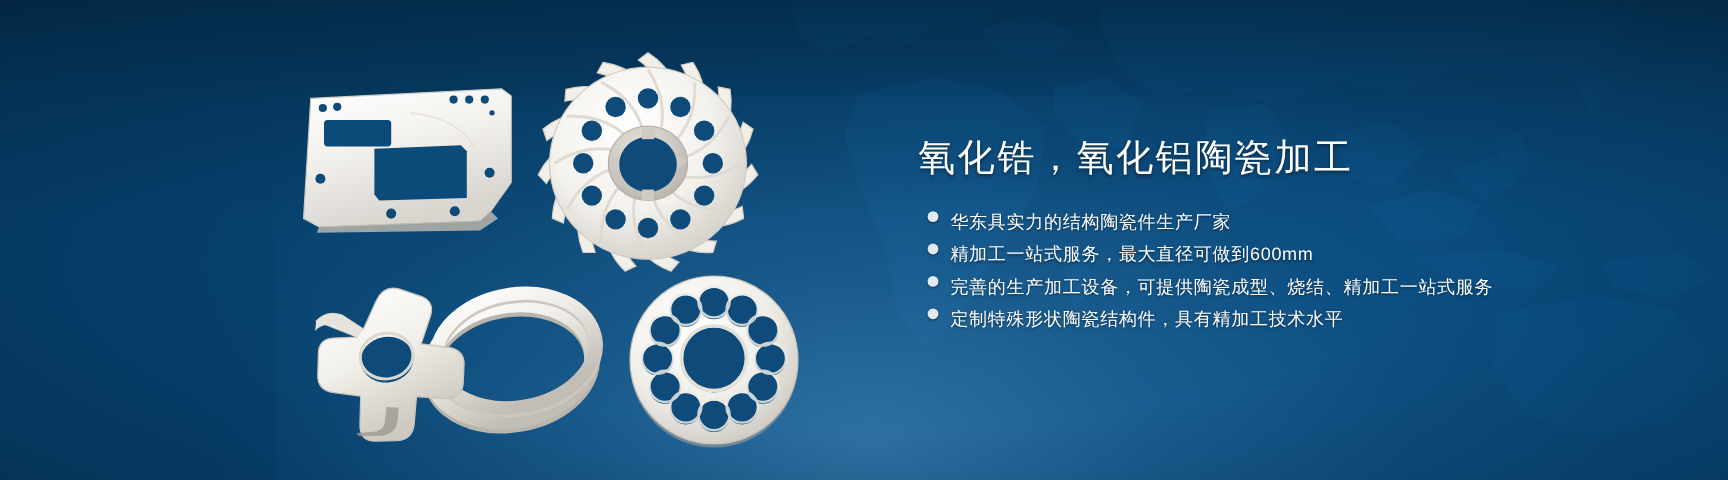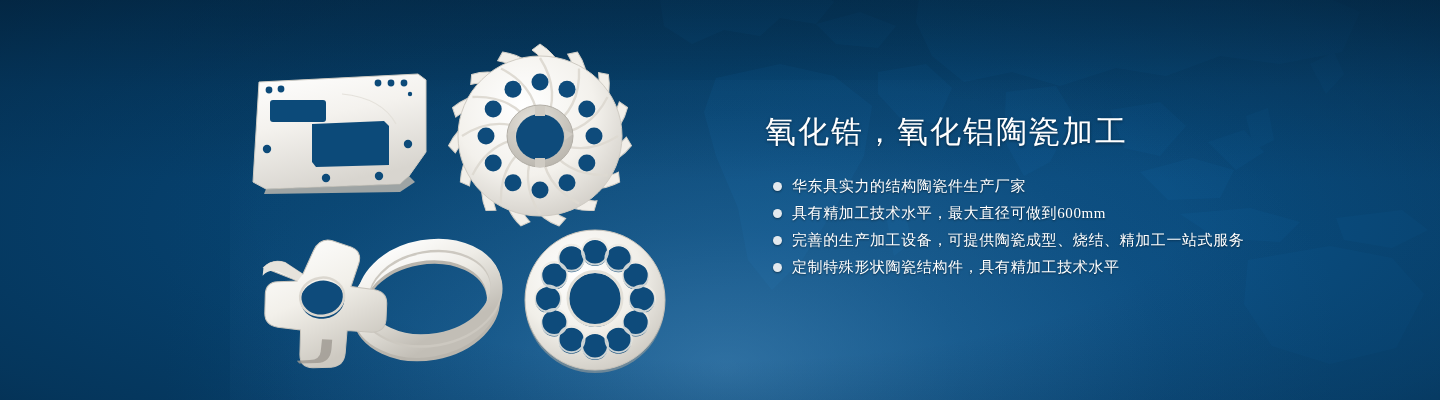--- a/index.html
+++ b/index.html
@@ -3,21 +3,20 @@
 <meta charset="utf-8">
 <style>
   html,body{margin:0;padding:0;background:#06365c;}
   body{font-family:"Liberation Sans","DejaVu Sans",sans-serif;}
 
   .banner{
     position:relative;
     width:1440px;height:400px;
     overflow:hidden;
     background:#084270;
-    font-family:Liberation Serif, serif;
   }
 
   
   .bg-base{
     position:absolute;inset:0;
     background:linear-gradient(160deg,#073f6b 0%,#07436f 35%,#094a7b 60%,#0a4d80 100%);
   }
   .bg-topshade{
     position:absolute;inset:0;
     background:linear-gradient(to bottom,rgba(3,36,62,.55) 0%,rgba(3,36,62,.18) 22%,rgba(3,36,62,0) 45%);
@@ -45,21 +44,21 @@
 
   
   .copy{position:absolute;left:765px;top:112px;width:640px;}
   .title{
     font-size:31px;line-height:40px;color:#ffffff;letter-spacing:2px;
     white-space:nowrap;font-weight:400;
     text-shadow:0 1px 3px rgba(0,0,0,.45);
   }
   .bullets{list-style:none;margin:24px 0 0 0;padding:0;}
   .bullets li{
-    display:flex;align-items:center;
+    display:flex;
     margin:0 0 7px 0;
     font-size:15px;line-height:20px;color:#ffffff;letter-spacing:.6px;
     white-space:nowrap;
     text-shadow:0 1px 2px rgba(0,0,0,.45);
   }
   .dot{
     width:9px;height:9px;border-radius:50%;
     background:#e3e9ee;flex:0 0 auto;margin:0 10px 0 8px;
     box-shadow:0 1px 2px rgba(0,0,0,.4);
   }
@@ -346,21 +345,21 @@
 
   <div class="copy">
     <div class="title">氧化锆，氧化铝陶瓷加工</div>
     <ul class="bullets">
       <li>
         <span class="dot"></span>
         <span>华东具实力的结构陶瓷件生产厂家</span>
       </li>
       <li>
         <span class="dot"></span>
-        <span>具有精加工技术水平，最大直径可做到600mm</span>
+        <span>精加工一站式服务，最大直径可做到600mm</span>
       </li>
       <li>
         <span class="dot"></span>
         <span>完善的生产加工设备，可提供陶瓷成型、烧结、精加工一站式服务</span>
       </li>
       <li>
         <span class="dot"></span>
         <span>定制特殊形状陶瓷结构件，具有精加工技术水平</span>
       </li>
     </ul>

